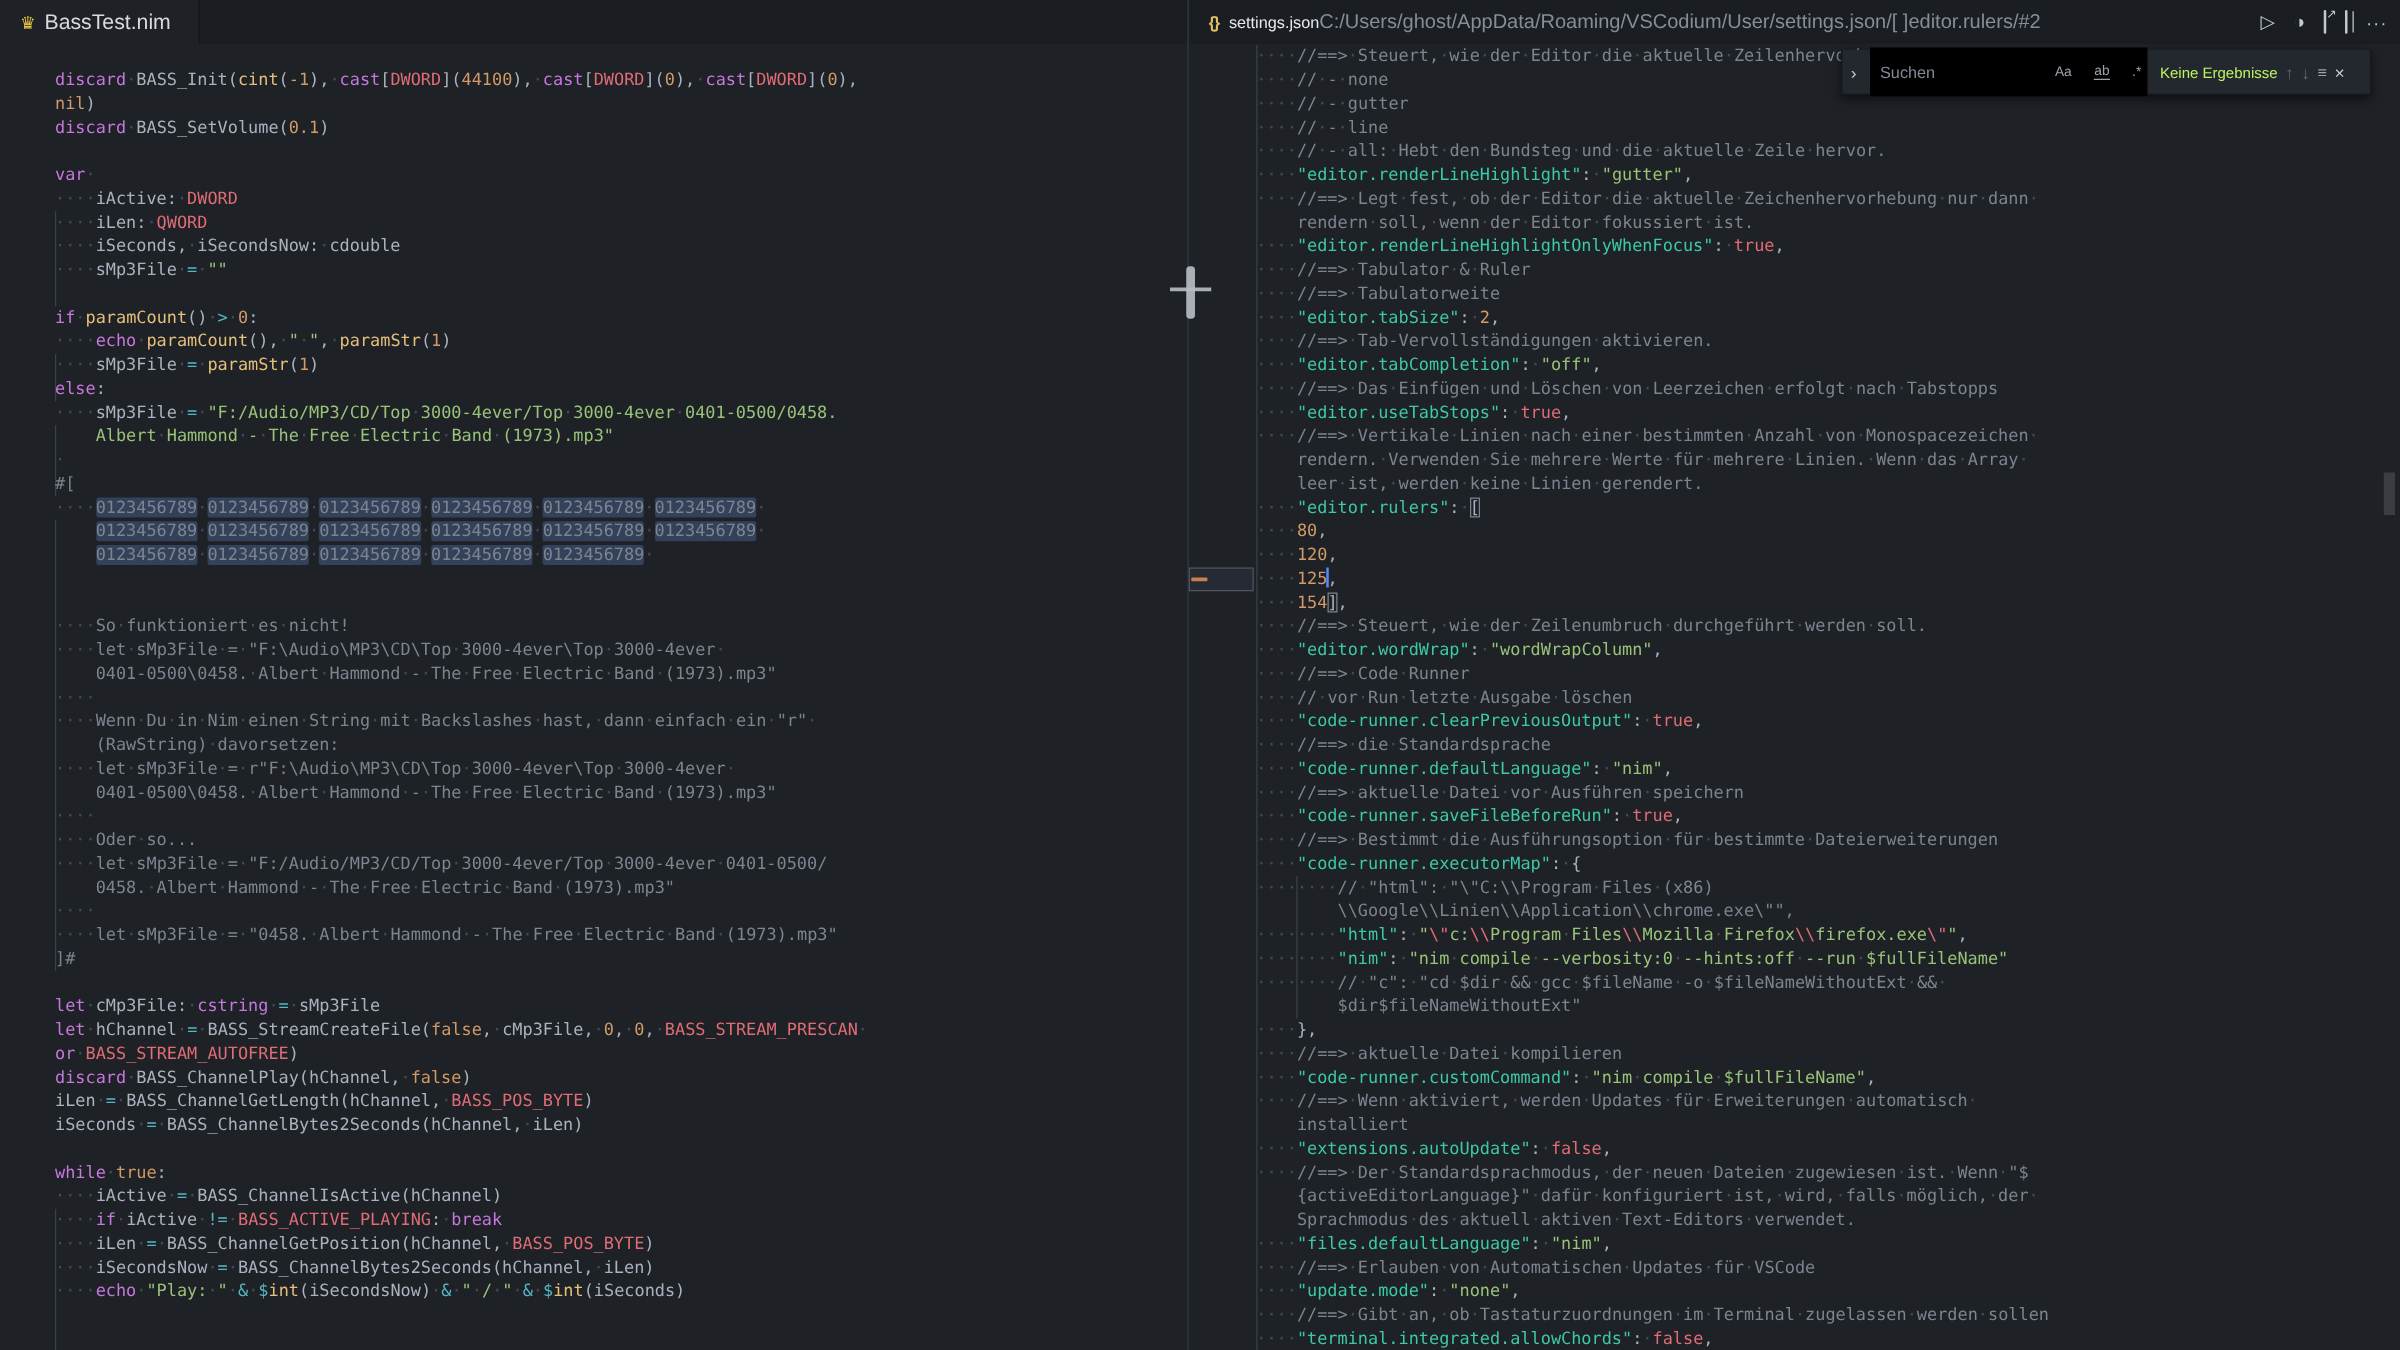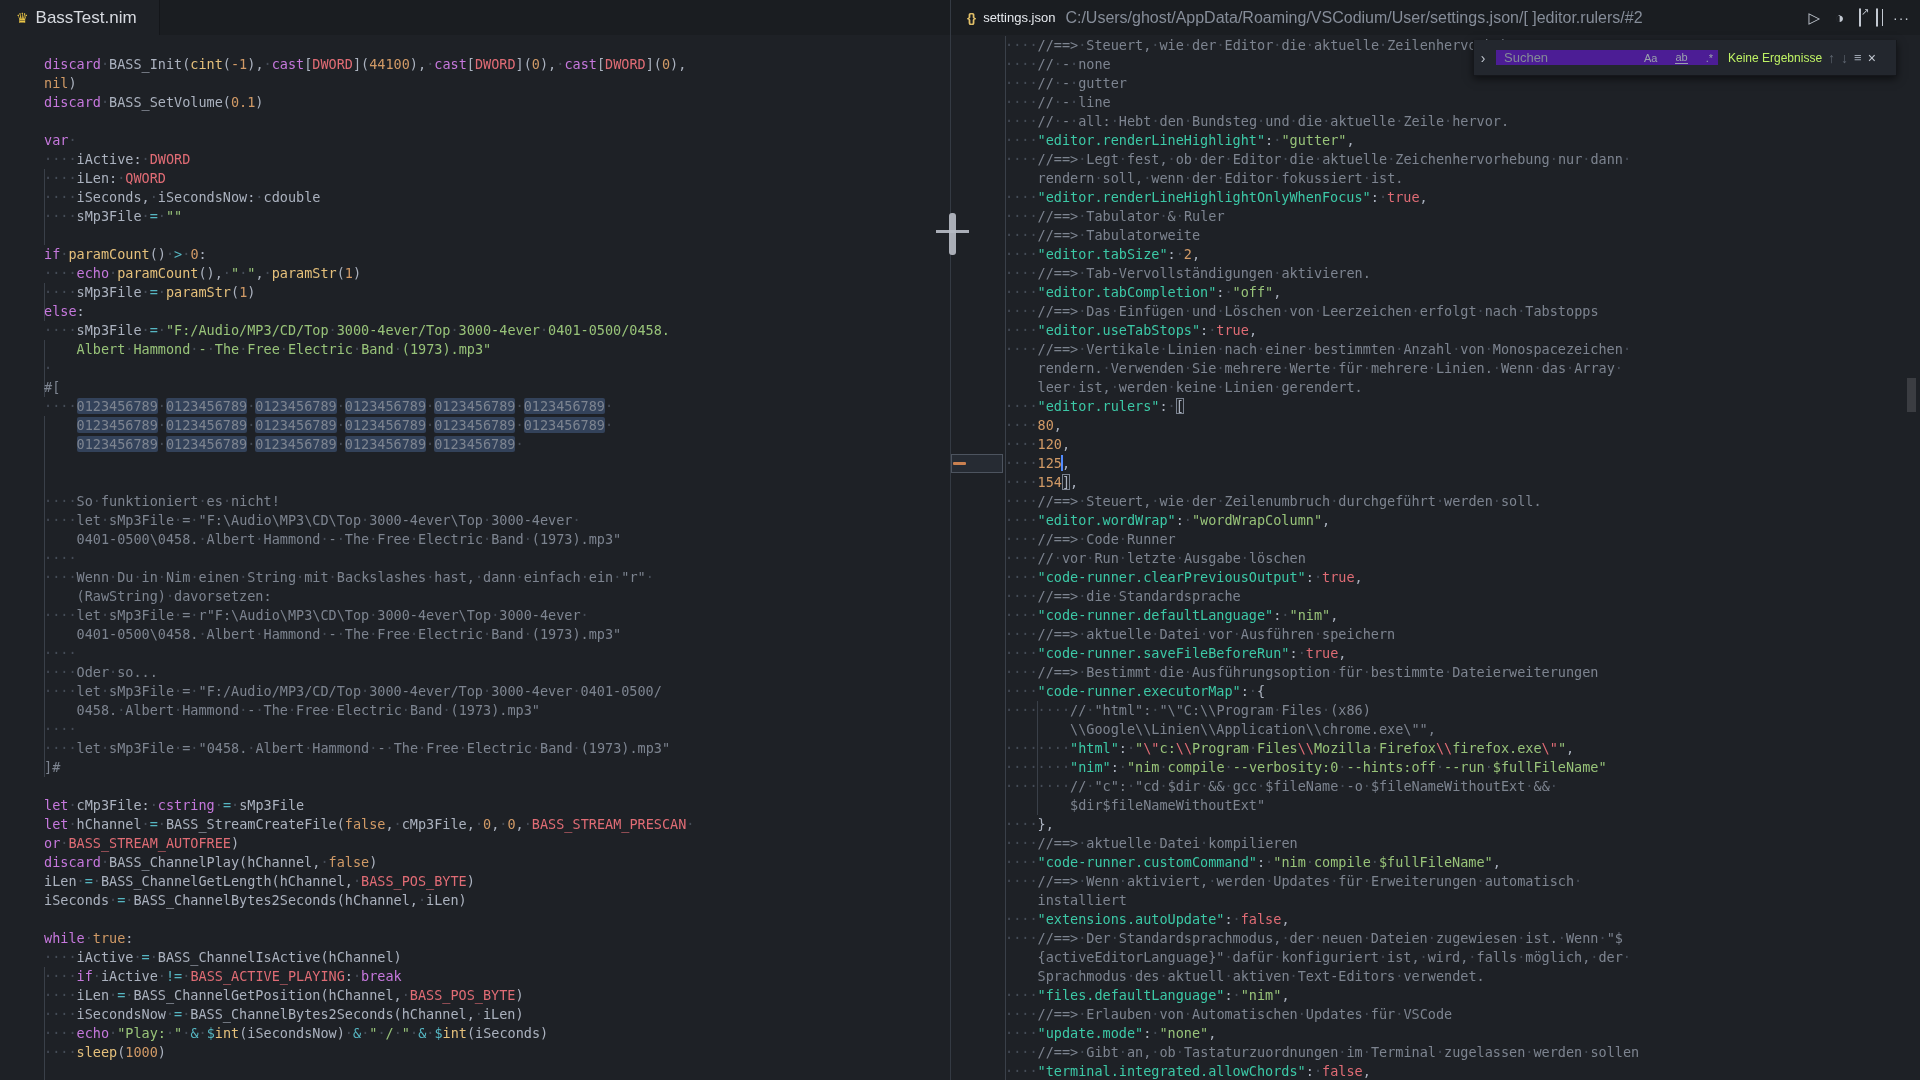--- a/index.html
+++ b/index.html
@@ -10,21 +10,21 @@
   
   .tabbar { position:absolute; top:0; height:35px; background:#1a1d21; }
   .tabbar-left { left:0; width:950px; }
   .bar-right { position:absolute; left:951px; top:0; width:969px; height:35px; background:#1a1d21;
                display:flex; align-items:center; padding:0 10px 0 16px; }
   .tab { position:absolute; left:0; top:0; height:35px; display:flex; align-items:center; gap:7px;
          padding:0 22px 0 16px; background:#1e2126; border-right:1px solid #14161a; }
   .nim-icon { color:#eac546; font-size:14px; }
   .tab-label { color:#d7dae0; font-size:17px; }
   .json-icon { color:#e2c068; font-size:13px; font-weight:bold; letter-spacing:-1px; margin-right:8px; }
-  .file-title { color:#e6e9ee; font-size:13px; margin-right:10px; white-space:nowrap; }
+  .file-title { color:#e6e9ee; font-size:13px; white-space:nowrap; }
   .crumb { color:#868d99; font-size:16px; white-space:nowrap; overflow:hidden; }
   .crumb .seg { color:#868d99; }
   .bar-actions { margin-left:auto; display:flex; align-items:center; gap:15px; }
   .abtn { color:#c3c9d2; font-size:15px; line-height:1; cursor:default; }
   .icon-box { width:13px; height:13px; border:1.4px solid #c3c9d2; border-radius:2px; position:relative; }
   .icon-split::after { content:""; position:absolute; left:5px; top:0; bottom:0; width:1.4px; background:#c3c9d2; }
   .icon-goto::after { content:"↗"; position:absolute; left:1px; top:-2px; font-size:10px; color:#c3c9d2; }
   .dots { letter-spacing:1px; font-size:14px; }
 
   
@@ -63,21 +63,21 @@
   .mod-marker { position:absolute; left:953px; top:462px; width:13px; height:3px; background:#c98050;
                 border-radius:1px; z-index:2; }
   .scroll-thumb { position:absolute; left:1907px; top:378px; width:9px; height:34px;
                   background:rgba(255,255,255,.13); z-index:4; }
 
   
   .find { position:absolute; left:1473px; top:40px; width:424px; height:36px; background:#23272e;
           border:1px solid #15171b; border-top:none; box-shadow:0 3px 8px rgba(0,0,0,.55);
           display:flex; align-items:center; padding:0 6px 0 2px; gap:6px; z-index:10; }
   .find-chevron { color:#c3c9d2; font-size:14px; width:14px; text-align:center; }
-  .find-input { flex:0 0 222px; height:15px; background:#4c1d95; display:flex; align-items:center;
+  .find-input { flex:0 0 222px; height:39px; background:#000000; display:flex; align-items:center;
                 padding:0 5px 0 8px; }
   .find-placeholder { color:#848b97; font-size:13px; flex:1; }
   .find-opt { color:#9aa2ad; font-size:11px; margin-left:18px; font-family:Liberation Sans, sans-serif; }
   .find-opt.u { border-bottom:1px solid #9aa2ad; }
   .find-results { color:#bef264; font-size:12px; white-space:nowrap; margin-left:4px; }
   .find-nav { color:#5f6671; font-size:14px; }
   .find-sel { color:#9aa2ad; font-size:13px; }
   .find-close { color:#c3c9d2; font-size:14px; }
 </style>
 </head>
@@ -163,21 +163,20 @@
       <div class="line"><span class="tok kw">discard</span><span class="tok wsd">·</span><span class="tok fg">BASS_ChannelPlay(hChannel,</span><span class="tok wsd">·</span><span class="tok num">false</span><span class="tok fg">)</span></div>
       <div class="line"><span class="tok fg">iLen</span><span class="tok wsd">·</span><span class="tok op">=</span><span class="tok wsd">·</span><span class="tok fg">BASS_ChannelGetLength(hChannel,</span><span class="tok wsd">·</span><span class="tok ty">BASS_POS_BYTE</span><span class="tok fg">)</span></div>
       <div class="line"><span class="tok fg">iSeconds</span><span class="tok wsd">·</span><span class="tok op">=</span><span class="tok wsd">·</span><span class="tok fg">BASS_ChannelBytes2Seconds(hChannel,</span><span class="tok wsd">·</span><span class="tok fg">iLen)</span></div>
       <div class="line"></div>
       <div class="line"><span class="tok kw">while</span><span class="tok wsd">·</span><span class="tok num">true</span><span class="tok fg">:</span></div>
       <div class="line"><span class="tok ws">····</span><span class="tok fg">iActive</span><span class="tok wsd">·</span><span class="tok op">=</span><span class="tok wsd">·</span><span class="tok fg">BASS_ChannelIsActive(hChannel)</span></div>
       <div class="line"><span class="tok ws">····</span><span class="tok kw">if</span><span class="tok wsd">·</span><span class="tok fg">iActive</span><span class="tok wsd">·</span><span class="tok op">!=</span><span class="tok wsd">·</span><span class="tok ty">BASS_ACTIVE_PLAYING</span><span class="tok fg">:</span><span class="tok wsd">·</span><span class="tok kw">break</span></div>
       <div class="line"><span class="tok ws">····</span><span class="tok fg">iLen</span><span class="tok wsd">·</span><span class="tok op">=</span><span class="tok wsd">·</span><span class="tok fg">BASS_ChannelGetPosition(hChannel,</span><span class="tok wsd">·</span><span class="tok ty">BASS_POS_BYTE</span><span class="tok fg">)</span></div>
       <div class="line"><span class="tok ws">····</span><span class="tok fg">iSecondsNow</span><span class="tok wsd">·</span><span class="tok op">=</span><span class="tok wsd">·</span><span class="tok fg">BASS_ChannelBytes2Seconds(hChannel,</span><span class="tok wsd">·</span><span class="tok fg">iLen)</span></div>
       <div class="line"><span class="tok ws">····</span><span class="tok kw">echo</span><span class="tok wsd">·</span><span class="tok str">"Play:</span><span class="tok wsd">·</span><span class="tok str">"</span><span class="tok wsd">·</span><span class="tok op">&amp;</span><span class="tok wsd">·</span><span class="tok op">$</span><span class="tok fn">int</span><span class="tok fg">(iSecondsNow)</span><span class="tok wsd">·</span><span class="tok op">&amp;</span><span class="tok wsd">·</span><span class="tok str">"</span><span class="tok wsd">·</span><span class="tok str">/</span><span class="tok wsd">·</span><span class="tok str">"</span><span class="tok wsd">·</span><span class="tok op">&amp;</span><span class="tok wsd">·</span><span class="tok op">$</span><span class="tok fn">int</span><span class="tok fg">(iSeconds)</span></div>
-      <div class="line"><span class="tok ws">····</span><span class="tok fn">sleep</span><span class="tok fg">(</span><span class="tok num">1000</span><span class="tok fg">)</span></div>
     </div>
   <div class="code code-right" id="code-right">
       <div class="line"><span class="tok ws">····</span><span class="tok cmt">//==&gt;</span><span class="tok wsd">·</span><span class="tok cmt">Steuert,</span><span class="tok wsd">·</span><span class="tok cmt">wie</span><span class="tok wsd">·</span><span class="tok cmt">der</span><span class="tok wsd">·</span><span class="tok cmt">Editor</span><span class="tok wsd">·</span><span class="tok cmt">die</span><span class="tok wsd">·</span><span class="tok cmt">aktuelle</span><span class="tok wsd">·</span><span class="tok cmt">Zeilenhervorhebung</span></div>
       <div class="line"><span class="tok ws">····</span><span class="tok cmt">//</span><span class="tok wsd">·</span><span class="tok cmt">-</span><span class="tok wsd">·</span><span class="tok cmt">none</span></div>
       <div class="line"><span class="tok ws">····</span><span class="tok cmt">//</span><span class="tok wsd">·</span><span class="tok cmt">-</span><span class="tok wsd">·</span><span class="tok cmt">gutter</span></div>
       <div class="line"><span class="tok ws">····</span><span class="tok cmt">//</span><span class="tok wsd">·</span><span class="tok cmt">-</span><span class="tok wsd">·</span><span class="tok cmt">line</span></div>
       <div class="line"><span class="tok ws">····</span><span class="tok cmt">//</span><span class="tok wsd">·</span><span class="tok cmt">-</span><span class="tok wsd">·</span><span class="tok cmt">all:</span><span class="tok wsd">·</span><span class="tok cmt">Hebt</span><span class="tok wsd">·</span><span class="tok cmt">den</span><span class="tok wsd">·</span><span class="tok cmt">Bundsteg</span><span class="tok wsd">·</span><span class="tok cmt">und</span><span class="tok wsd">·</span><span class="tok cmt">die</span><span class="tok wsd">·</span><span class="tok cmt">aktuelle</span><span class="tok wsd">·</span><span class="tok cmt">Zeile</span><span class="tok wsd">·</span><span class="tok cmt">hervor.</span></div>
       <div class="line"><span class="tok ws">····</span><span class="tok jk">"editor.renderLineHighlight"</span><span class="tok fg">:</span><span class="tok wsd">·</span><span class="tok str">"gutter"</span><span class="tok fg">,</span></div>
       <div class="line"><span class="tok ws">····</span><span class="tok cmt">//==&gt;</span><span class="tok wsd">·</span><span class="tok cmt">Legt</span><span class="tok wsd">·</span><span class="tok cmt">fest,</span><span class="tok wsd">·</span><span class="tok cmt">ob</span><span class="tok wsd">·</span><span class="tok cmt">der</span><span class="tok wsd">·</span><span class="tok cmt">Editor</span><span class="tok wsd">·</span><span class="tok cmt">die</span><span class="tok wsd">·</span><span class="tok cmt">aktuelle</span><span class="tok wsd">·</span><span class="tok cmt">Zeichenhervorhebung</span><span class="tok wsd">·</span><span class="tok cmt">nur</span><span class="tok wsd">·</span><span class="tok cmt">dann</span><span class="tok ws">·</span></div>
       <div class="line"><span class="tok pad">    </span><span class="tok cmt">rendern</span><span class="tok wsd">·</span><span class="tok cmt">soll,</span><span class="tok wsd">·</span><span class="tok cmt">wenn</span><span class="tok wsd">·</span><span class="tok cmt">der</span><span class="tok wsd">·</span><span class="tok cmt">Editor</span><span class="tok wsd">·</span><span class="tok cmt">fokussiert</span><span class="tok wsd">·</span><span class="tok cmt">ist.</span></div>

